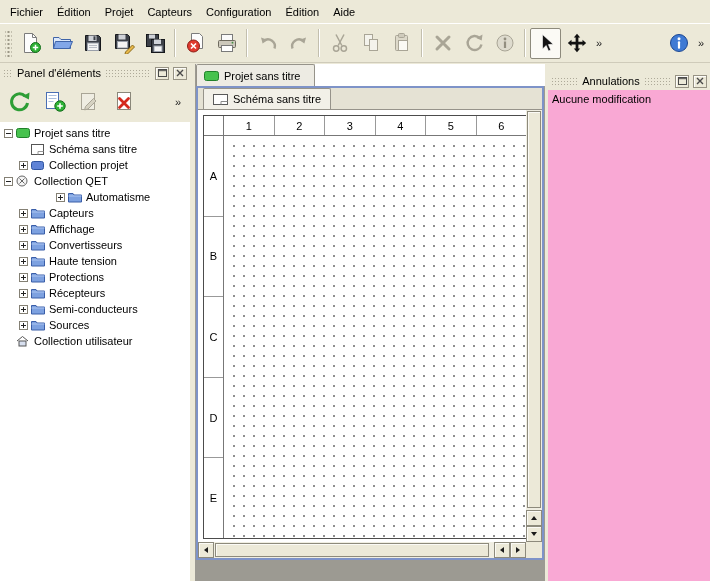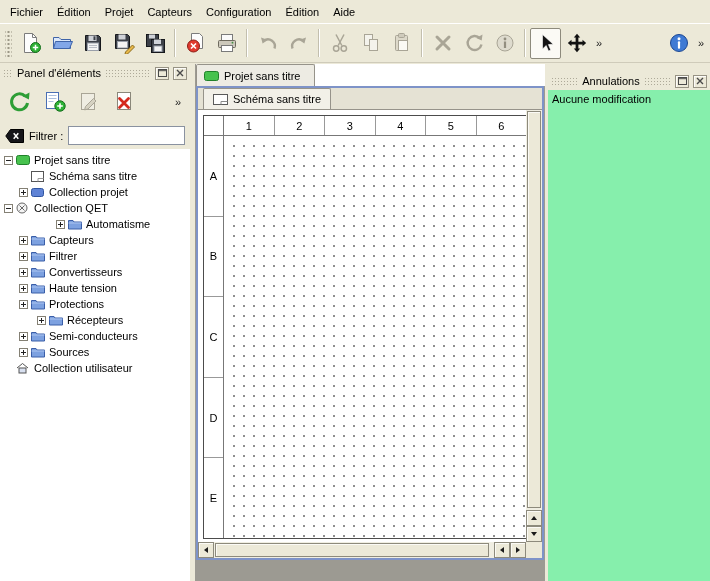--- a/index.html
+++ b/index.html
@@ -74,21 +74,21 @@
 .hscroll{position:absolute;left:0;bottom:0;right:16px;height:16px;background:#f0eee2;display:flex;}
 .htrack{flex:1;position:relative;}
 .hthumb{position:absolute;left:1px;top:1px;bottom:1px;right:5px;background:#ece9d8;border:1px solid #8d8a7c;box-shadow:inset 1px 1px 0 #fbfaf5;}
 .sb-corner{position:absolute;right:0;bottom:0;width:16px;height:16px;background:#ece9d8;}
 .arr-u{width:0;height:0;border-left:3.5px solid rgba(0,0,0,0);border-right:3.5px solid rgba(0,0,0,0);border-bottom:4.5px solid #1a1a1a;}
 .arr-d{width:0;height:0;border-left:3.5px solid rgba(0,0,0,0);border-right:3.5px solid rgba(0,0,0,0);border-top:4.5px solid #1a1a1a;}
 .arr-l{width:0;height:0;border-top:3.5px solid rgba(0,0,0,0);border-bottom:3.5px solid rgba(0,0,0,0);border-right:4.5px solid #1a1a1a;}
 .arr-r{width:0;height:0;border-top:3.5px solid rgba(0,0,0,0);border-bottom:3.5px solid rgba(0,0,0,0);border-left:4.5px solid #1a1a1a;}
 
 
-.undo-list{flex:1;background:#86efac;padding:3px 4px;}
+.undo-list{flex:1;background:#f9a8d4;padding:3px 4px;}
 </style>
 </head>
 <body>
 
 <div class="menubar">
     <div class="menu-item">Fichier</div>
     <div class="menu-item">Édition</div>
     <div class="menu-item">Projet</div>
     <div class="menu-item">Capteurs</div>
     <div class="menu-item">Configuration</div>
@@ -285,30 +285,20 @@
     <div class="dbtn">
       <svg width="24" height="24" viewBox="0 0 24 24">
         <rect x="4.5" y="2.5" width="13" height="17" fill="#fff" stroke="#8a877a"></rect>
         <path d="M6.5 8.5 l9 9 M15.5 8.5 l-9 9" stroke="#d42a1e" stroke-width="2.8" stroke-linecap="round"></path>
       </svg>
     </div>
     <div class="tspacer"></div>
     <div class="tovf">»</div>
   </div>
 
-  <div class="filter-row">
-    <div>
-      <svg width="19" height="14" viewBox="0 0 19 14">
-        <path d="M5.5 0.5 H18.5 V13.5 H5.5 L0.8 7 Z" fill="#15151a" stroke="#000"></path>
-        <path d="M8.7 4.3 L13.3 9.7 M13.3 4.3 L8.7 9.7" stroke="#fff" stroke-width="1.5"></path>
-      </svg>
-    </div>
-    <span>Filtrer :</span>
-    <input class="filter-input" type="text" value="" style="">
-  </div>
 
   <div class="tree">
       <div class="tree-row" style="padding-left: 4px;">
         <span class="expander minus"></span>
         <span class="ticon">
           <svg width="14" height="10" viewBox="0 0 14 10">
             <rect x="0.5" y="0.5" width="13" height="9" rx="2" fill="#47c24e" stroke="#20812a"></rect>
           </svg>
         </span>
         <span class="tlabel">Projet sans titre</span>
@@ -363,21 +353,21 @@
         <span class="tlabel">Capteurs</span>
       </div>
       <div class="tree-row" style="padding-left: 19px;">
         <span class="expander plus"></span>
         <span class="ticon">
           <svg width="14" height="12" viewBox="0 0 14 12">
             <path d="M0.5 2.5h4.5l1 1.5h7.5v7h-13z" fill="#7da1e0" stroke="#3a5ea8"></path>
             <path d="M0.5 5h13" stroke="#aec6f0"></path>
           </svg>
         </span>
-        <span class="tlabel">Filtrer</span>
+        <span class="tlabel">Affichage</span>
       </div>
       <div class="tree-row" style="padding-left: 19px;">
         <span class="expander plus"></span>
         <span class="ticon">
           <svg width="14" height="12" viewBox="0 0 14 12">
             <path d="M0.5 2.5h4.5l1 1.5h7.5v7h-13z" fill="#7da1e0" stroke="#3a5ea8"></path>
             <path d="M0.5 5h13" stroke="#aec6f0"></path>
           </svg>
         </span>
         <span class="tlabel">Convertisseurs</span>
@@ -395,21 +385,21 @@
       <div class="tree-row" style="padding-left: 19px;">
         <span class="expander plus"></span>
         <span class="ticon">
           <svg width="14" height="12" viewBox="0 0 14 12">
             <path d="M0.5 2.5h4.5l1 1.5h7.5v7h-13z" fill="#7da1e0" stroke="#3a5ea8"></path>
             <path d="M0.5 5h13" stroke="#aec6f0"></path>
           </svg>
         </span>
         <span class="tlabel">Protections</span>
       </div>
-      <div class="tree-row" style="padding-left: 37px;">
+      <div class="tree-row" style="padding-left: 19px;">
         <span class="expander plus"></span>
         <span class="ticon">
           <svg width="14" height="12" viewBox="0 0 14 12">
             <path d="M0.5 2.5h4.5l1 1.5h7.5v7h-13z" fill="#7da1e0" stroke="#3a5ea8"></path>
             <path d="M0.5 5h13" stroke="#aec6f0"></path>
           </svg>
         </span>
         <span class="tlabel">Récepteurs</span>
       </div>
       <div class="tree-row" style="padding-left: 19px; text-align: right;">

